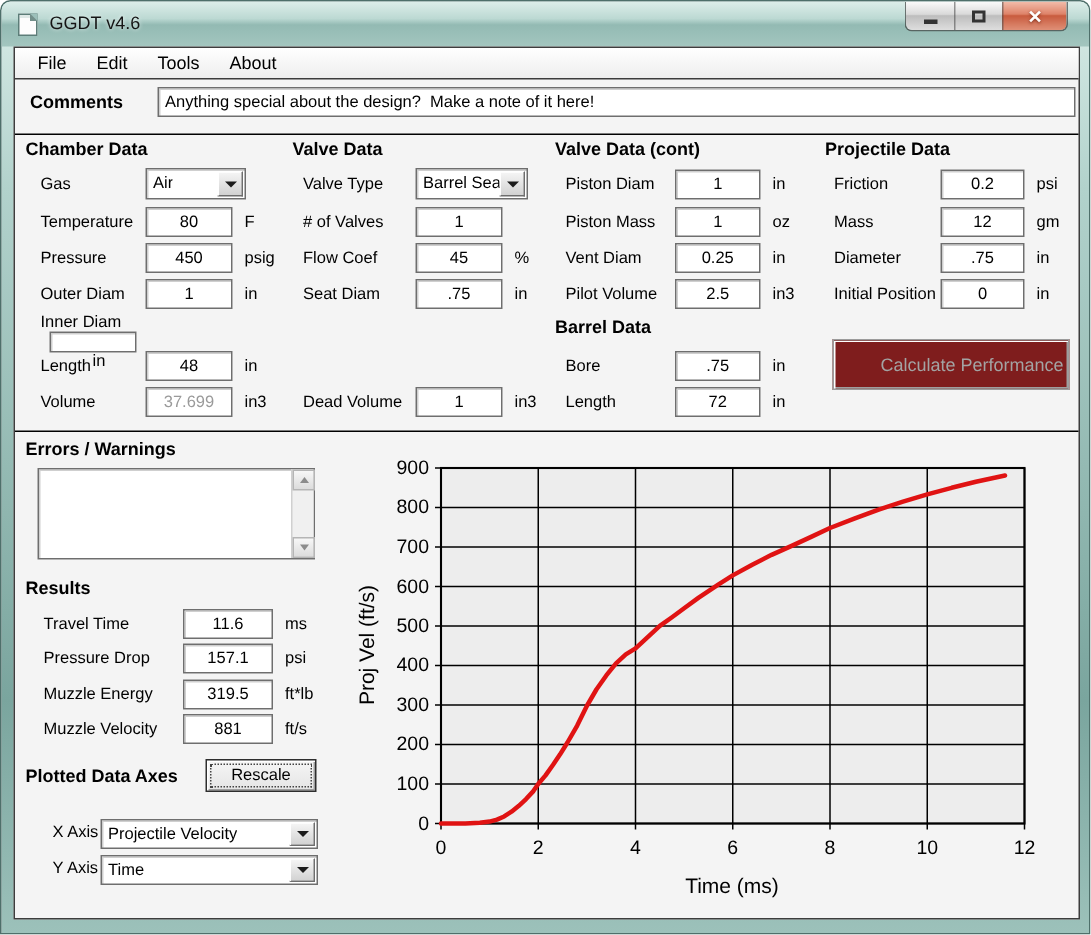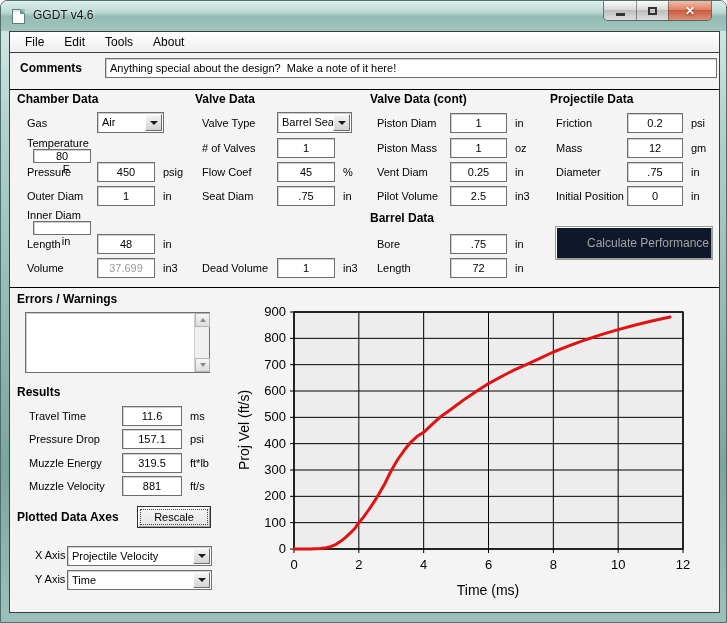--- a/index.html
+++ b/index.html
@@ -55,21 +55,21 @@
   .combo .val { position:absolute; left:4px; top:3px; font-size:11px; white-space:nowrap; overflow:hidden; }
   .combo .btn { position:absolute; right:1px; top:1px; bottom:1px; width:17px;
     background:linear-gradient(180deg,#f5f5f5,#d2d2d2); border:1px solid;
     border-color:#ffffff #6e6e6e #6e6e6e #ffffff; display:flex; align-items:center; justify-content:center; }
   .arr-down { width:0; height:0; border-left:4px solid transparent; border-right:4px solid transparent;
     border-top:4px solid #1c1c1c; }
 
   .btn3d { background:linear-gradient(180deg,#f6f6f6,#e4e4e4); border:1px solid #6f6f6f;
     box-shadow:inset 1px 1px 0 #ffffff, inset -1px -1px 0 #9f9f9f;
     font:11px "Liberation Sans",sans-serif; color:#000; text-align:center; }
-  .btn3d.disabled { color:#a3a3a3; background:#0f172a; border-color:#9b9b9b;padding-left:28px; }
+  .btn3d.disabled { color:#a3a3a3; background:#7f1d1d; border-color:#9b9b9b;padding-left:28px; }
   .btn3d.focusdefault { border:1px solid #2e2e2e; outline:1px dotted #444; outline-offset:-4px; }
 
   .section { position:absolute; }
   .chamber .row { left:10px; } .chamber .lbl { width:70px; } .chamber .tfield { width:58px; }
   .valve  .row { left:7px; }  .valve  .lbl { width:75px; } .valve  .tfield { width:58px; }
   .vcont  .row { left:7px; }  .vcont  .lbl { width:73px; } .vcont  .tfield { width:57px; }
   .proj   .row { left:6px; }  .proj   .lbl { width:71px; } .proj   .tfield { width:56px; }
 
   .errors-box { position:absolute; left:15px; top:280px; width:185px; height:61px;
     background:#fff; border:1px solid #6e6e6e; box-shadow:inset 1px 1px 0 #cfcfcf; }
@@ -123,21 +123,21 @@
       <div class="sec-title">Chamber Data</div>
       <div class="row" style="top:20px;">
         <span class="lbl">Gas</span>
         <div class="combo" style="width:67px;padding-left:27px;">
           <span class="val">Air</span>
           <div class="btn">
               <span class="arr-down"></span>
             </div>
         </div>
       </div>
-      <div class="row" style="top:45px;flex-direction:column;">
+      <div class="row" style="top:45px;">
         <span class="lbl">Temperature</span>
         <input class="tfield" value="80" style="">
         <span class="unit">F</span>
       </div>
       <div class="row" style="top:69px;">
         <span class="lbl">Pressure</span>
         <input class="tfield" value="450" style="">
         <span class="unit">psig</span>
       </div>
       <div class="row" style="top:93px;">

